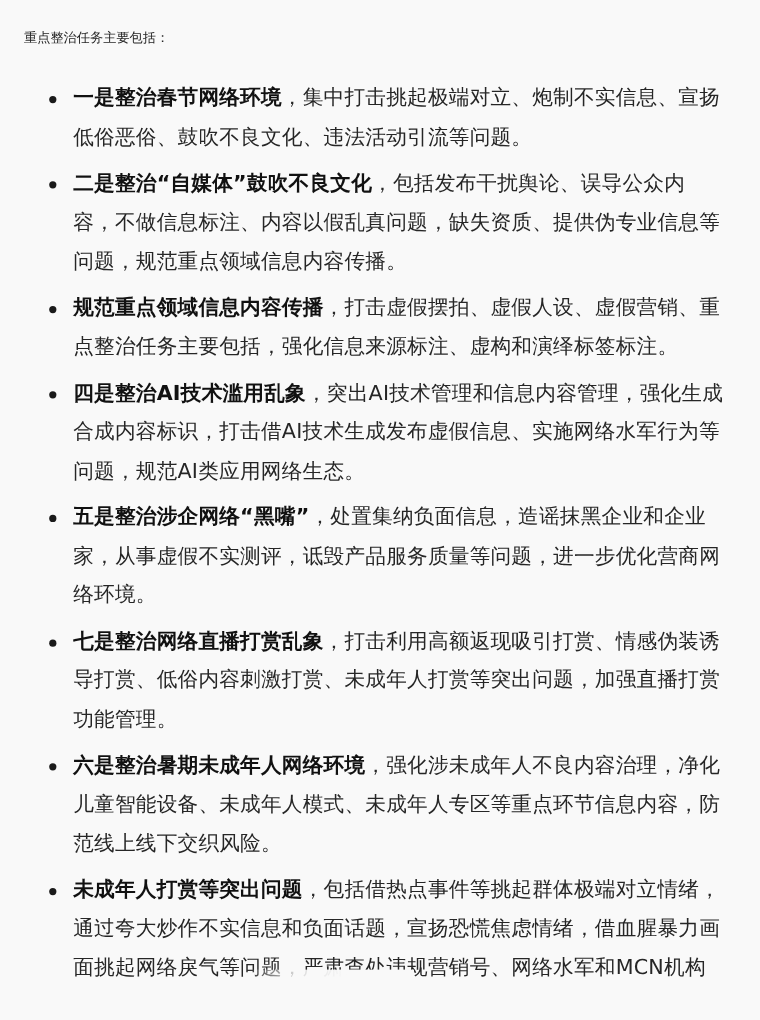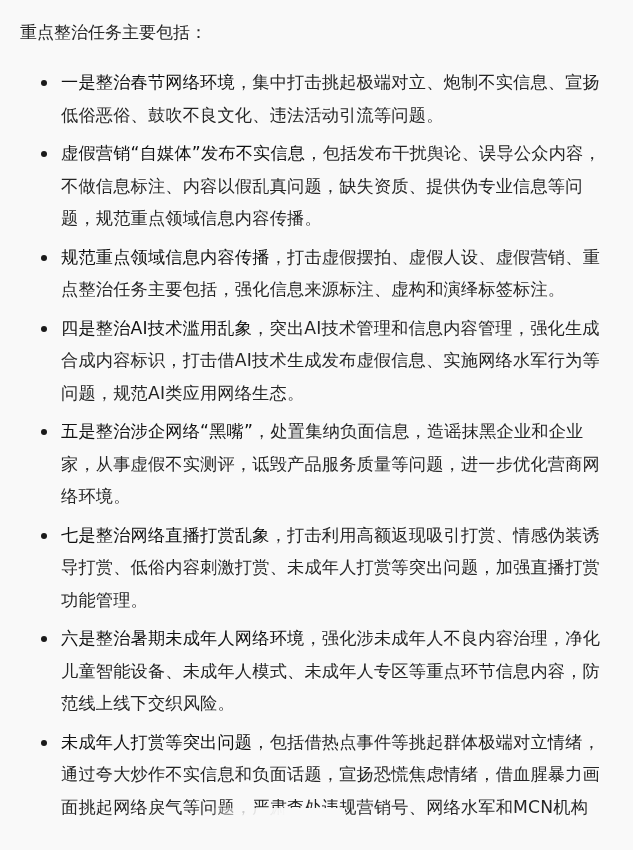--- a/index.html
+++ b/index.html
@@ -18,21 +18,21 @@
     .doc {
       position: absolute;
       left: 0;
       top: 0;
       width: 633px;
     }
     .intro {
       position: absolute;
       left: 20px;
       top: 18px;
-      font-size: 17px;
+      font-size: 11px;
       line-height: 28px;
       color: #262626;
       white-space: nowrap;
     }
     ul.tasks {
       list-style: none;
       margin: 0;
       padding: 0;
       position: absolute;
       left: 0;
@@ -52,21 +52,21 @@
     ul.tasks li .bullet {
       position: absolute;
       left: 41px;
       top: 14px;
       width: 6px;
       height: 6px;
       border-radius: 50%;
       background: #1a1a1a;
     }
     ul.tasks li .head {
-      font-weight: normal;
+      font-weight: bold;
       color: #111;
     }
     .fade {
       position: absolute;
       left: 0;
       right: 0;
       bottom: 0;
       height: 36px;
       background: linear-gradient(to bottom, rgba(249,249,249,0) 0%, rgba(249,249,249,0.95) 55%, #f9f9f9 100%);
       pointer-events: none;
@@ -85,21 +85,21 @@
 <body>
 
 <div class="doc">
   <div class="intro">重点整治任务主要包括：</div>
 
   <ul class="tasks">
     <li>
       <span class="bullet"></span><span class="head">一是整治春节网络环境</span><span>，集中打击挑起极端对立、炮制不实信息、宣扬低俗恶俗、鼓吹不良文化、违法活动引流等问题。</span>
     </li>
     <li>
-      <span class="bullet"></span><span class="head">虚假营销“自媒体”发布不实信息</span><span>，包括发布干扰舆论、误导公众内容，不做信息标注、内容以假乱真问题，缺失资质、提供伪专业信息等问题，规范重点领域信息内容传播。</span>
+      <span class="bullet"></span><span class="head">二是整治“自媒体”鼓吹不良文化</span><span>，包括发布干扰舆论、误导公众内容，不做信息标注、内容以假乱真问题，缺失资质、提供伪专业信息等问题，规范重点领域信息内容传播。</span>
     </li>
     <li>
       <span class="bullet"></span><span class="head">规范重点领域信息内容传播</span><span>，打击虚假摆拍、虚假人设、虚假营销、重点整治任务主要包括，强化信息来源标注、虚构和演绎标签标注。</span>
     </li>
     <li>
       <span class="bullet"></span><span class="head">四是整治AI技术滥用乱象</span><span>，突出AI技术管理和信息内容管理，强化生成合成内容标识，打击借AI技术生成发布虚假信息、实施网络水军行为等问题，规范AI类应用网络生态。</span>
     </li>
     <li>
       <span class="bullet"></span><span class="head">五是整治涉企网络“黑嘴”</span><span>，处置集纳负面信息，造谣抹黑企业和企业家，从事虚假不实测评，诋毁产品服务质量等问题，进一步优化营商网络环境。</span>
     </li>

